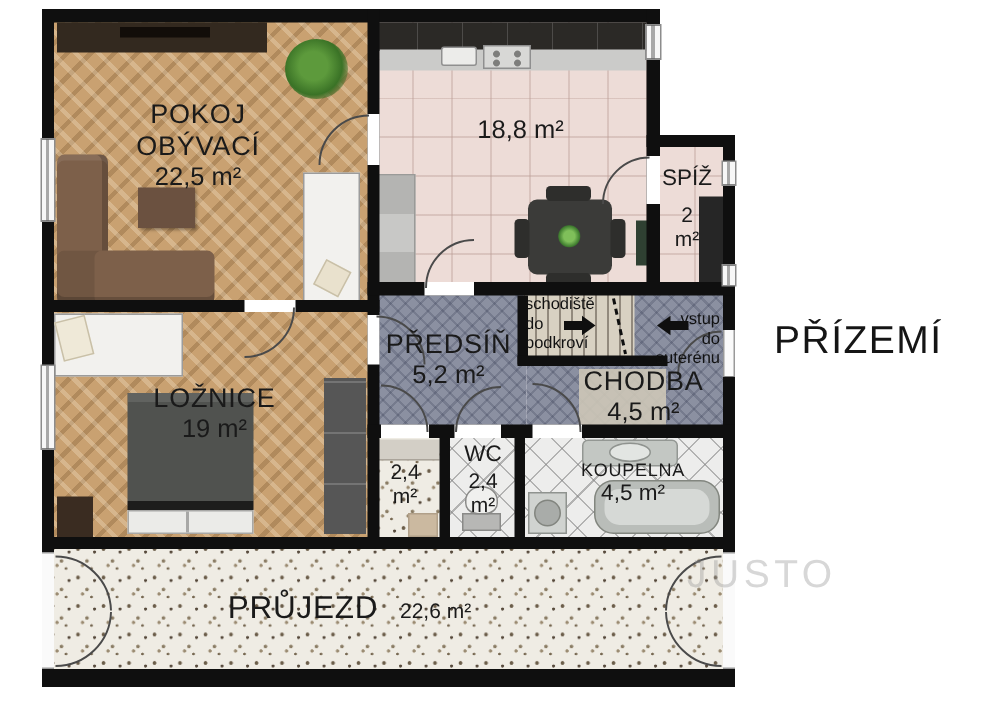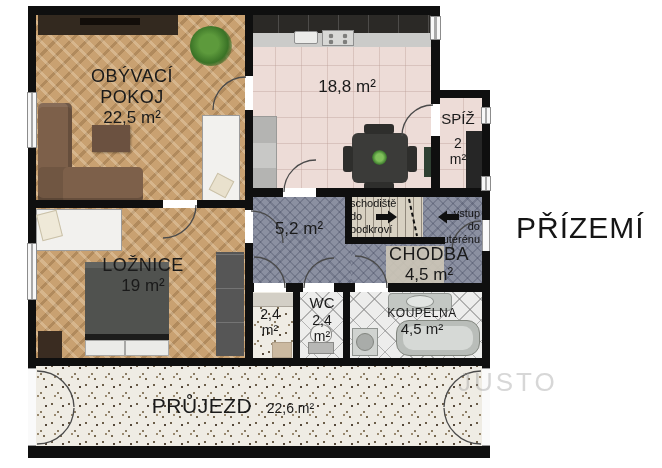--- a/index.html
+++ b/index.html
@@ -40,21 +40,21 @@
   .gap{background:#fff;}
   .gate{background:#fafafa;border-top:1px solid #999;border-bottom:1px solid #999;box-sizing:border-box;}
   
   .lbl{position:absolute;transform:translateX(-50%);text-align:center;line-height:1.18;
        white-space:nowrap;color:var(--text,#1a1a1a);}
   .room-name{font-size:18px;letter-spacing:.5px;}
   .room-area{font-size:17px;}
   .small-name{font-size:15px;}
   .small-area{font-size:14px;line-height:1.15;}
   .note{position:absolute;font-size:11px;line-height:13px;color:#111;}
-  .title{position:absolute;font-size:30px;letter-spacing:1px;color:#151515;}
+  .title{position:absolute;font-size:26px;letter-spacing:1px;color:#151515;}
   .watermark{position:absolute;font-size:26px;letter-spacing:3px;color:rgba(150,150,150,.38);}
   svg.overlay{position:absolute;left:0;top:0;pointer-events:none;}
 </style>
 </head>
 <body>
 
 <div class="canvas">
 
   <div class="abs wood" style="left:32px;top:10px;width:218px;height:196px;"></div>
   <div class="abs wood" style="left:32px;top:204px;width:218px;height:158px;"></div>
@@ -169,33 +169,34 @@
       <path d="M 37 444 A 37 37 0 0 0 74 408"></path>
       <path d="M 481 371 A 37 37 0 0 0 444 407"></path>
       <path d="M 481 444 A 37 37 0 0 1 444 408"></path>
     </g>
     <path d="M 409 199 L 417 236" stroke="#101010" stroke-width="2" stroke-dasharray="4 3" fill="none"></path>
     <polygon fill="#0f0f0f" points="376,214 388,214 388,210.5 397,217 388,223.5 388,220 376,220"></polygon>
     <polygon fill="#0f0f0f" points="459,214 447,214 447,210.5 438,217 447,223.5 447,220 459,220"></polygon>
   </svg>
 
   <div class="lbl" style="left:132px;top:66px;">
+    <div class="room-name">POKOJ</div>
     <div class="room-name">OBÝVACÍ</div>
-    <div class="room-name">POKOJ</div>
     <div class="room-area">22,5 m²</div>
   </div>
   <div class="lbl" style="left:347px;top:77px;">
     <div class="room-area">18,8 m²</div>
   </div>
   <div class="lbl" style="left:458px;top:110px;">
     <div class="small-name">SPÍŽ</div>
     <div class="small-area" style="margin-top:7px;">2</div>
     <div class="small-area">m²</div>
   </div>
   <div class="lbl" style="left:299px;top:219px;">
+    <div class="room-name">PŘEDSÍŇ</div>
     <div class="room-area">5,2 m²</div>
   </div>
   <div class="lbl" style="left:429px;top:244px;">
     <div class="room-name">CHODBA</div>
     <div class="room-area">4,5 m²</div>
   </div>
   <div class="lbl" style="left:143px;top:255px;">
     <div class="room-name">LOŽNICE</div>
     <div class="room-area">19 m²</div>
   </div>

